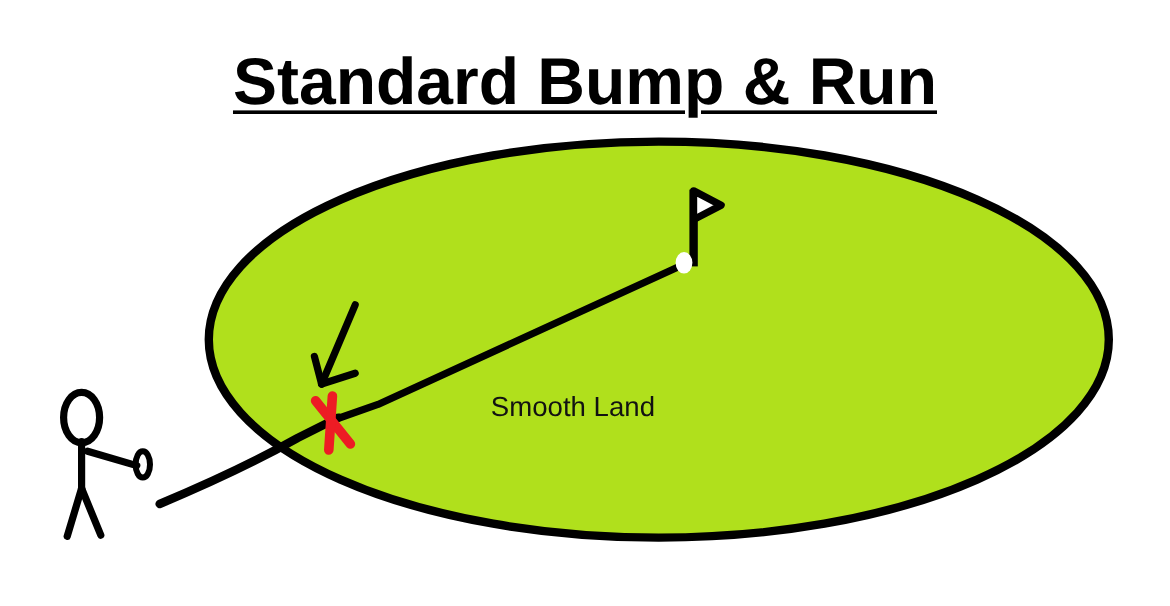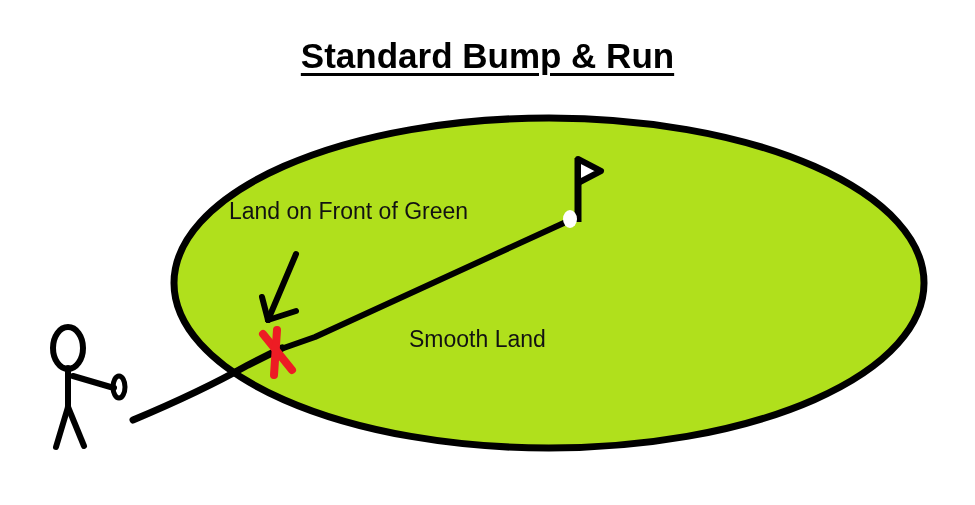--- a/index.html
+++ b/index.html
@@ -23,21 +23,21 @@
     left: 0;
     width: 975px;
     height: 505px;
   }
   .diagram-title {
     position: absolute;
     left: 0;
     top: 36px;
     width: 975px;
     text-align: center;
-    font-size: 35px;
+    font-size: 55px;
     font-weight: bold;
     color: #000000;
     letter-spacing: 0px;
     font-family: "Liberation Sans", sans-serif;
     pointer-events: none;
   }
   .diagram-title .underline-text {
     text-decoration: underline;
     text-underline-offset: 5px;
     text-decoration-thickness: 3px;
@@ -93,17 +93,16 @@
     <line x1="268" y1="320" x2="296" y2="311" stroke="#000000" stroke-width="6" stroke-linecap="round"></line>
 
     <line x1="578" y1="158" x2="578" y2="222" stroke="#000000" stroke-width="7" stroke-linecap="butt"></line>
 
     <path d="M 578 159 L 601 171 L 578 183 Z" fill="#ffffff" stroke="#000000" stroke-width="6" stroke-linejoin="round"></path>
 
     <ellipse cx="570" cy="219" rx="7" ry="9" fill="#ffffff" stroke="none"></ellipse>
 
   </svg>
 
-  <div class="scene-label" id="label-front-of-green">Land on Front of Green</div>
 
   <div class="scene-label" id="label-smooth-green">Smooth Land</div>
 
 </div>
 
 </body></html>

